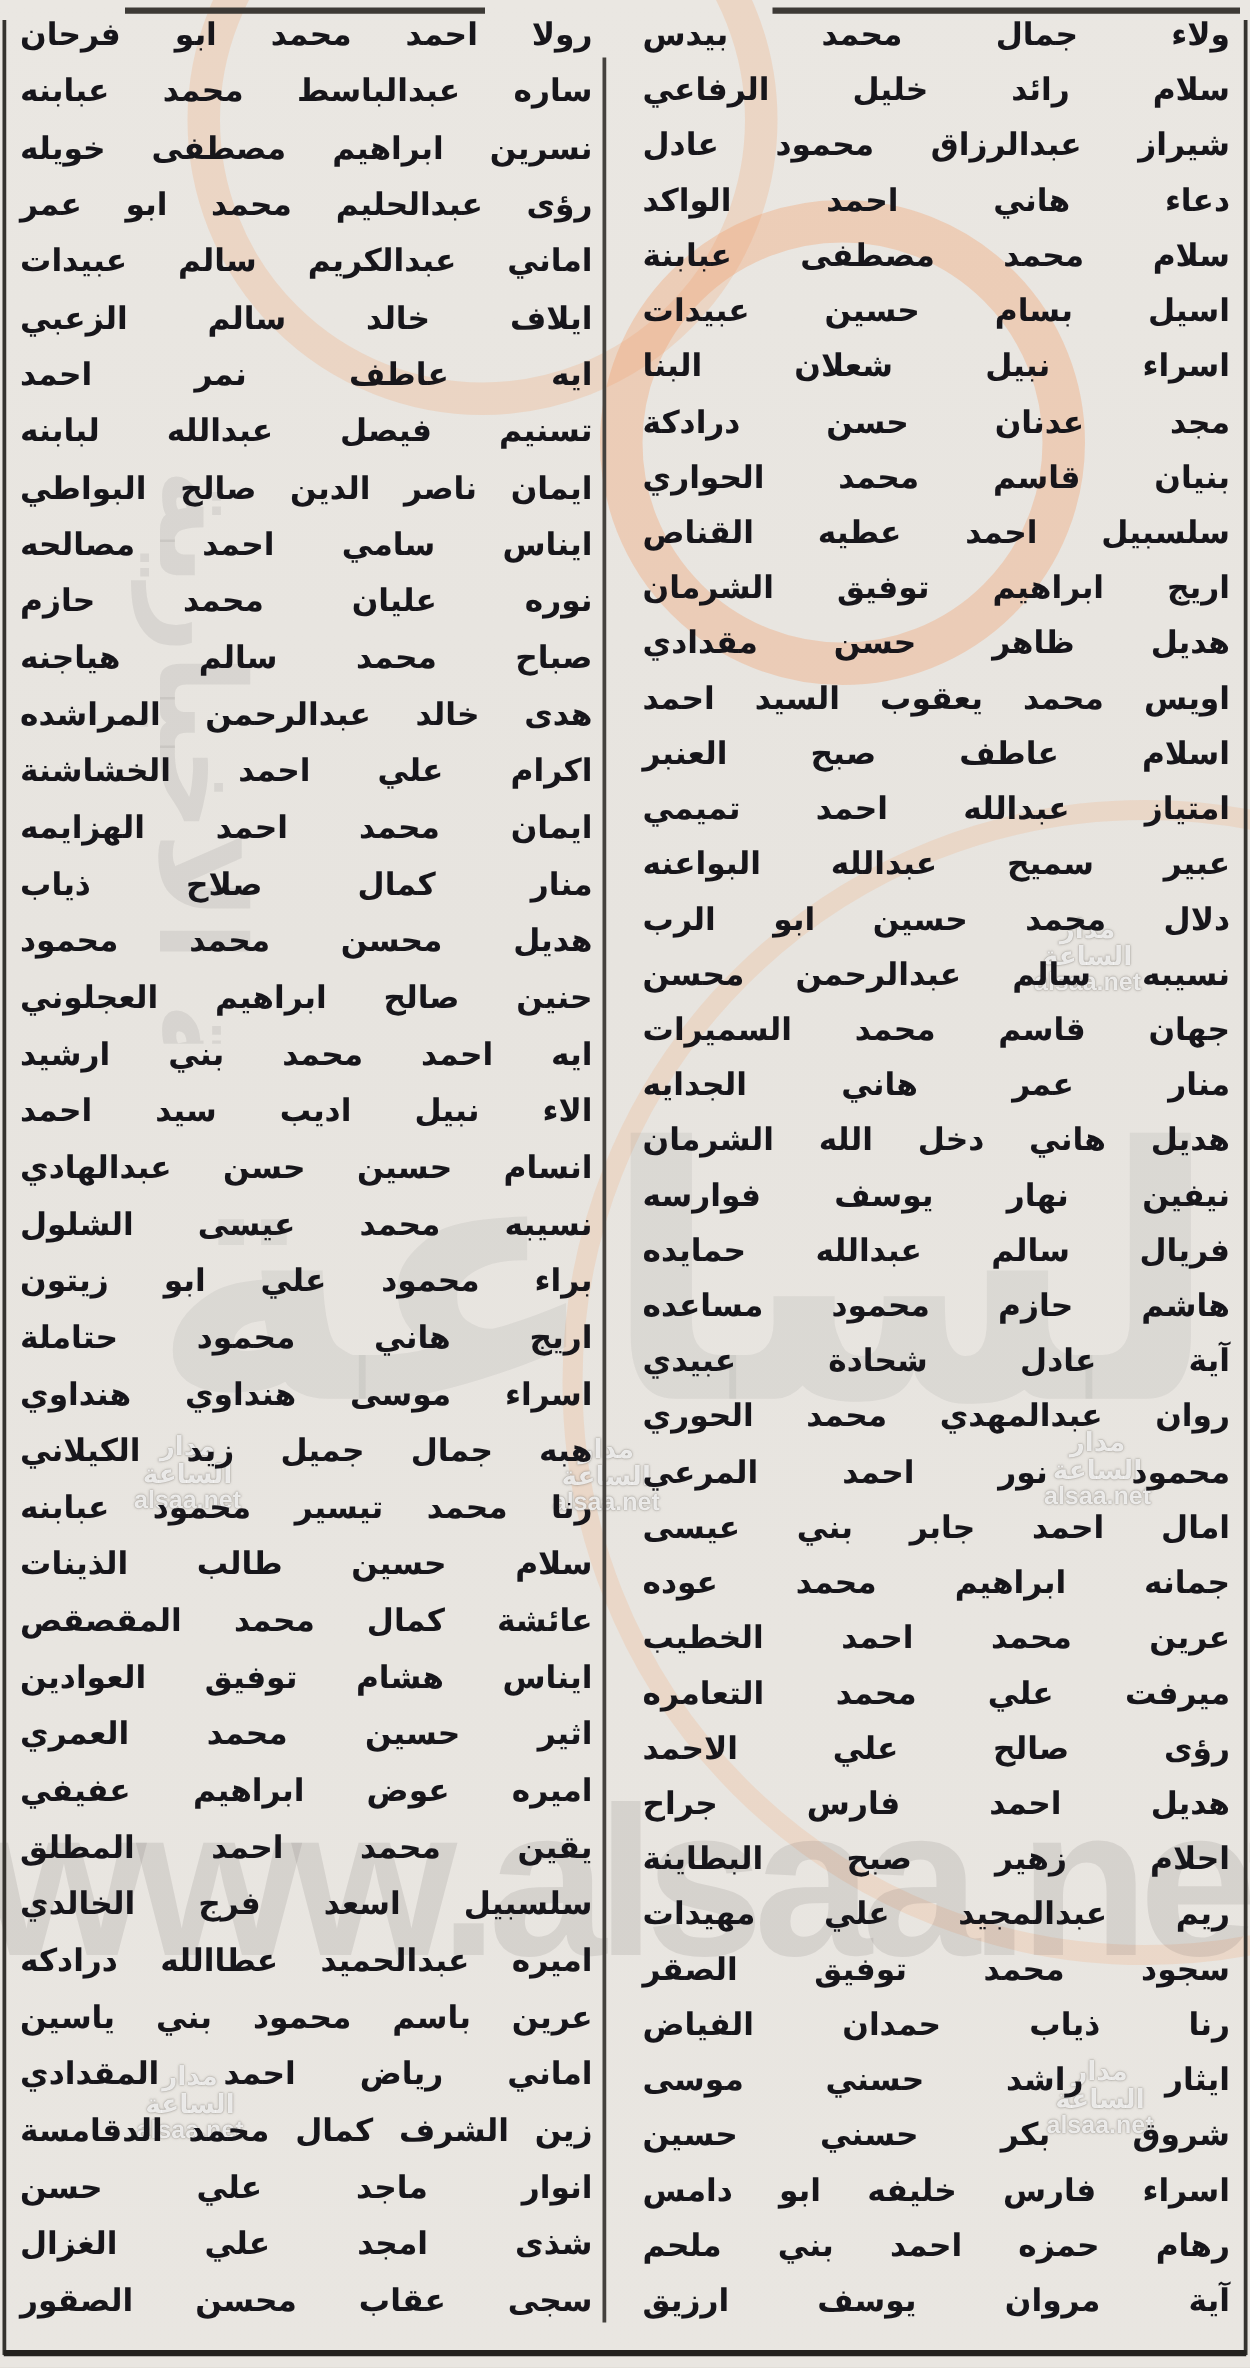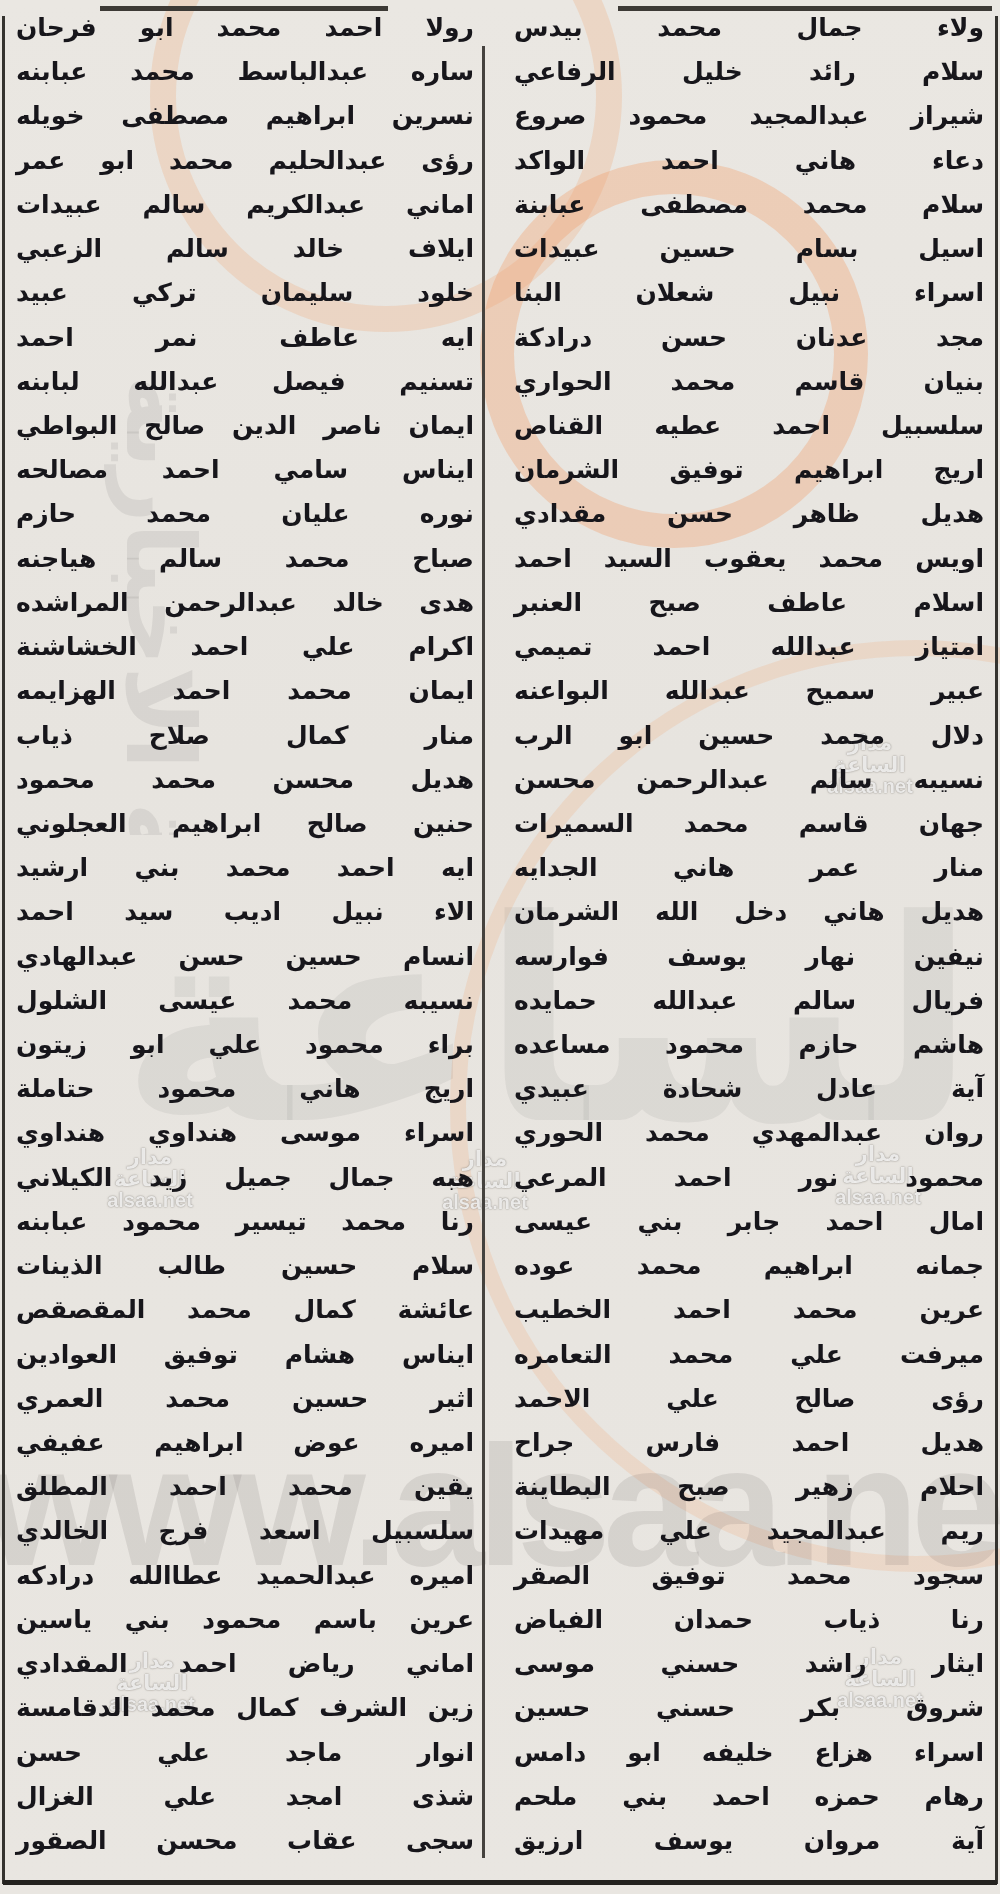--- a/index.html
+++ b/index.html
@@ -124,21 +124,21 @@
   <div class="rule rule-top-right"></div>
   <div class="rule rule-left-edge"></div>
   <div class="rule rule-right-edge"></div>
   <div class="rule rule-divider"></div>
   <div class="rule rule-bottom"></div>
 
   <div class="columns">
     <div class="col col-right" id="names-col-right">
         <div class="name-row" dir="rtl">ولاء جمال محمد بيدس</div>
         <div class="name-row" dir="rtl">سلام رائد خليل الرفاعي</div>
-        <div class="name-row" dir="rtl">شيراز عبدالمجيد محمود صروع</div>
+        <div class="name-row" dir="rtl">شيراز عبدالرزاق محمود عادل</div>
         <div class="name-row" dir="rtl">دعاء هاني احمد الواكد</div>
         <div class="name-row" dir="rtl">سلام محمد مصطفى عبابنة</div>
         <div class="name-row" dir="rtl">اسيل بسام حسين عبيدات</div>
         <div class="name-row" dir="rtl">اسراء نبيل شعلان البنا</div>
         <div class="name-row" dir="rtl">مجد عدنان حسن درادكة</div>
         <div class="name-row" dir="rtl">بنيان قاسم محمد الحواري</div>
         <div class="name-row" dir="rtl">سلسبيل احمد عطيه القناص</div>
         <div class="name-row" dir="rtl">اريج ابراهيم توفيق الشرمان</div>
         <div class="name-row" dir="rtl">هديل ظاهر حسن مقدادي</div>
         <div class="name-row" dir="rtl">اويس محمد يعقوب السيد احمد</div>
@@ -161,33 +161,32 @@
         <div class="name-row" dir="rtl">عرين محمد احمد الخطيب</div>
         <div class="name-row" dir="rtl">ميرفت علي محمد التعامره</div>
         <div class="name-row" dir="rtl">رؤى صالح علي الاحمد</div>
         <div class="name-row" dir="rtl">هديل احمد فارس جراح</div>
         <div class="name-row" dir="rtl">احلام زهير صبح البطاينة</div>
         <div class="name-row" dir="rtl">ريم عبدالمجيد علي مهيدات</div>
         <div class="name-row" dir="rtl">سجود محمد توفيق الصقر</div>
         <div class="name-row" dir="rtl">رنا ذياب حمدان الفياض</div>
         <div class="name-row" dir="rtl">ايثار راشد حسني موسى</div>
         <div class="name-row" dir="rtl">شروق بكر حسني حسين</div>
-        <div class="name-row" dir="rtl">اسراء هزاع خليفه ابو دامس</div>
+        <div class="name-row" dir="rtl">اسراء فارس خليفه ابو دامس</div>
         <div class="name-row" dir="rtl">رهام حمزه احمد بني ملحم</div>
         <div class="name-row" dir="rtl">آية مروان يوسف ارزيق</div>
       </div>
     <div class="col-gap"></div>
     <div class="col col-left" id="names-col-left">
         <div class="name-row" dir="rtl">رولا احمد محمد ابو فرحان</div>
         <div class="name-row" dir="rtl">ساره عبدالباسط محمد عبابنه</div>
         <div class="name-row" dir="rtl">نسرين ابراهيم مصطفى خويله</div>
         <div class="name-row" dir="rtl">رؤى عبدالحليم محمد ابو عمر</div>
         <div class="name-row" dir="rtl">اماني عبدالكريم سالم عبيدات</div>
         <div class="name-row" dir="rtl">ايلاف خالد سالم الزعبي</div>
-        <div class="name-row" dir="rtl">خلود سليمان تركي عبيد</div>
         <div class="name-row" dir="rtl">ايه عاطف نمر احمد</div>
         <div class="name-row" dir="rtl">تسنيم فيصل عبدالله لبابنه</div>
         <div class="name-row" dir="rtl">ايمان ناصر الدين صالح البواطي</div>
         <div class="name-row" dir="rtl">ايناس سامي احمد مصالحه</div>
         <div class="name-row" dir="rtl">نوره عليان محمد حازم</div>
         <div class="name-row" dir="rtl">صباح محمد سالم هياجنه</div>
         <div class="name-row" dir="rtl">هدى خالد عبدالرحمن المراشده</div>
         <div class="name-row" dir="rtl">اكرام علي احمد الخشاشنة</div>
         <div class="name-row" dir="rtl">ايمان محمد احمد الهزايمه</div>
         <div class="name-row" dir="rtl">منار كمال صلاح ذياب</div>

